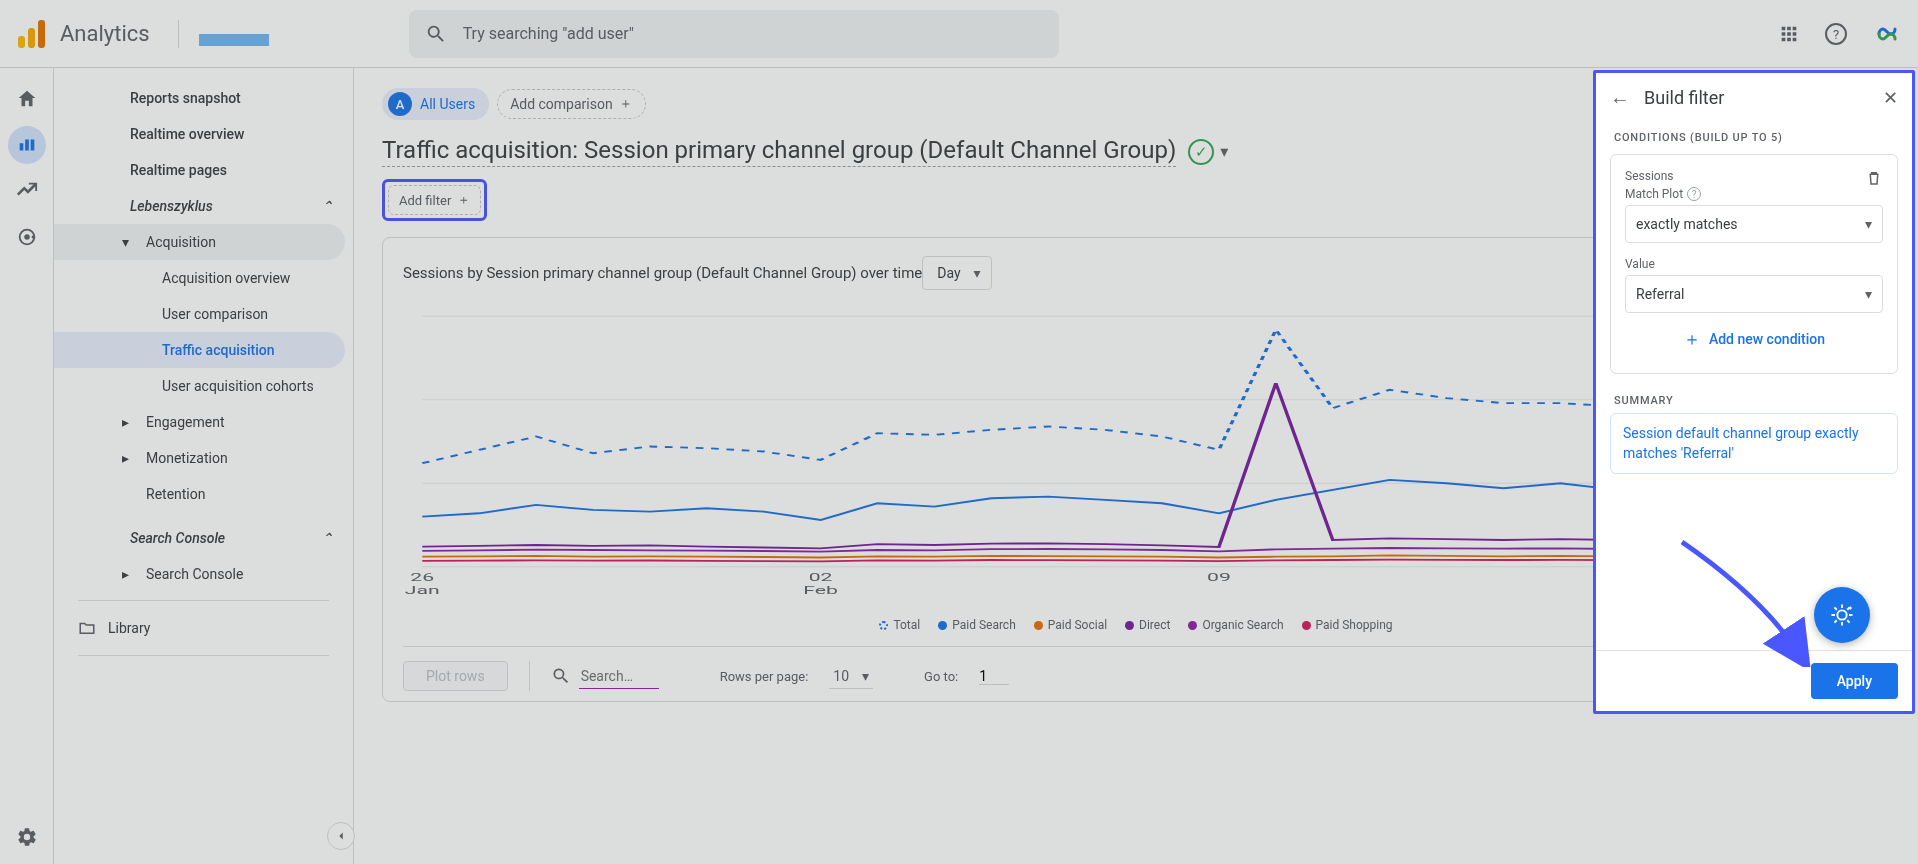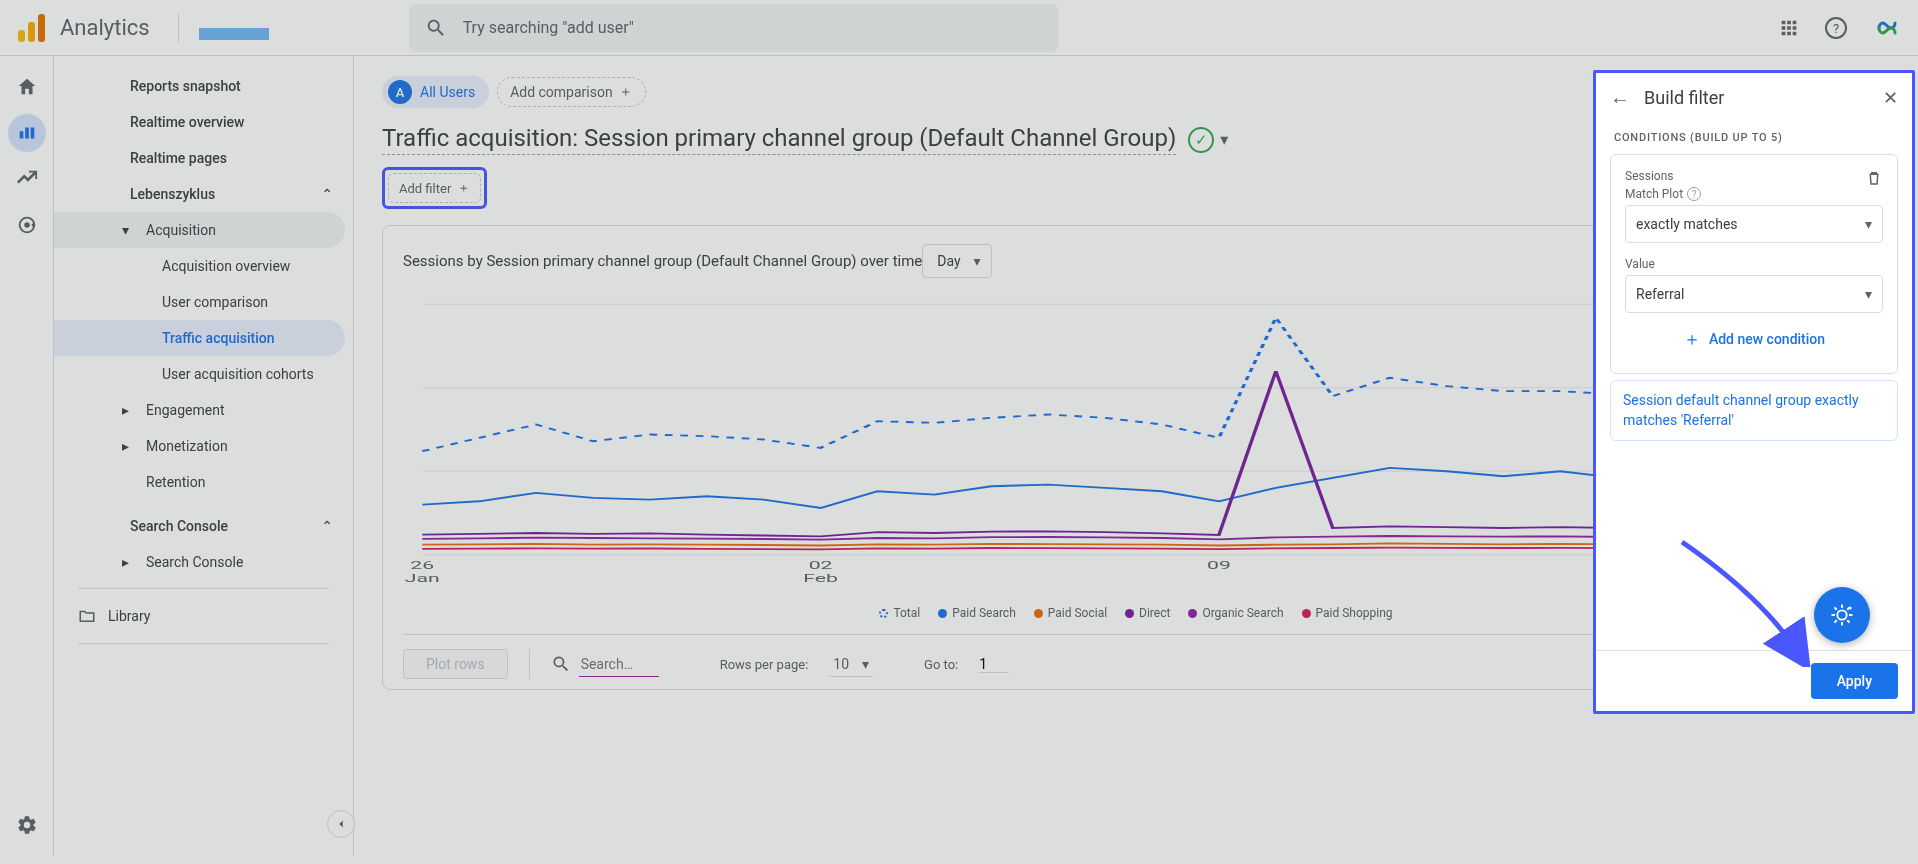--- a/index.html
+++ b/index.html
@@ -1,20 +1,20 @@
 <!DOCTYPE html>
 <html><head>
 <meta charset="utf-8">
 <style>
 * { box-sizing: border-box; margin: 0; padding: 0; font-family: "Google Sans", Roboto, Arial, sans-serif; }
 body { background: #fff; color: #3c4043; overflow: hidden; width: 1918px; height: 864px; position: relative; }
 .dim { position: absolute; inset: 0; background: rgba(60,64,67,0.18); z-index: 50; pointer-events: none; }
 
 
-.header { height: 56px; display: flex; align-items: center; padding: 0 16px; border-bottom: 1px solid #dadce0; }
+.header { height: 68px; display: flex; align-items: center; padding: 0 16px; border-bottom: 1px solid #dadce0; }
 .logo { width: 32px; height: 32px; margin-right: 12px; }
 .brand { font-size: 22px; color: #5f6368; margin-right: 28px; }
 .pipe { width: 1px; height: 28px; background: #dadce0; margin-right: 20px; }
 .prop-redact { display: inline-block; width: 70px; height: 12px; background: #6fb8f5; }
 .search-bar { margin-left: 140px; display: flex; align-items: center; background: #f1f3f4; border-radius: 8px; height: 48px; width: 650px; padding: 0 16px; color: #5f6368; }
 .search-bar svg { margin-right: 16px; }
 .header-right { margin-left: auto; display: flex; align-items: center; gap: 24px; }
 .header-icon { color: #5f6368; cursor: pointer; }
 
 
@@ -24,21 +24,21 @@
 .rail-item.active { background: #d2e3fc; color: #1a73e8; }
 .rail-bottom { margin-top: auto; margin-bottom: 12px; }
 
 .sidebar { width: 300px; position: relative; padding: 12px 0; border-right: 1px solid #dadce0; }
 .side-item { padding: 10px 24px; font-size: 14px; color: #3c4043; display: flex; align-items: center; cursor: pointer; }
 .side-sub { padding-left: 92px; }
 .side-group { padding-left: 76px; font-weight: 500; }
 .side-lev1 { padding-left: 108px; }
 .side-active { background: #e8f0fe; color: #1a73e8; border-radius: 0 20px 20px 0; margin-right: 8px; font-weight: 500; }
 .side-group-active { background: #f1f3f4; border-radius: 0 20px 20px 0; margin-right: 8px; }
-.side-section { font-weight: 500; }
+.side-section { font-weight: 500; font-style: italic; }
 .library { display: flex; align-items: center; gap: 12px; padding: 10px 24px; font-size: 14px; margin-top: 4px; }
 .hr { height: 1px; background: #e0e0e0; margin: 8px 24px; }
 .collapse-btn { position: absolute; right: -2px; bottom: 18px; width: 28px; height: 28px; border: 1px solid #dadce0; border-radius: 50%; background: #fff; display: flex; align-items: center; justify-content: center; }
 
 .main { flex: 1; padding: 20px 28px; overflow: hidden; }
 .toprow { display: flex; align-items: center; margin-bottom: 16px; }
 .chip-users { display: flex; align-items: center; background: #e8f0fe; color: #1a73e8; border-radius: 16px; padding: 4px 14px 4px 6px; font-size: 14px; gap: 8px; }
 .chip-users .av { width: 24px; height: 24px; border-radius: 50%; background: #1a73e8; color: #fff; display: flex; align-items: center; justify-content: center; font-size: 13px; font-weight: 500; }
 .add-comp { display: flex; align-items: center; gap: 6px; font-size: 14px; color: #5f6368; border: 1px dashed #c7c7c7; border-radius: 16px; padding: 5px 12px; margin-left: 8px; }
 .date-range { margin-left: auto; display: flex; align-items: center; gap: 10px; font-size: 14px; }
@@ -340,20 +340,21 @@
       <span class="help-circ">?</span>
     </div>
     <div class="sel"><span>exactly matches</span></div>
     <div class="field-lbl">Value</div>
     <div class="sel" style="margin-bottom:6px;"><span>Referral</span></div>
     <div class="add-cond">
       <span style="font-size:18px;">＋</span>
       <span>Add new condition</span>
     </div>
   </div>
+  <div class="summary-lbl">SUMMARY</div>
   <div class="summary-box">Session default channel group exactly matches 'Referral'</div>
   <div class="panel-foot">
     <button class="apply-btn">Apply</button>
   </div>
 
   <div class="fab">
     <svg width="28" height="28" viewBox="0 0 24 24">
       <circle cx="12" cy="12" r="4" fill="none" stroke="#fff" stroke-width="1.6"></circle>
       <path stroke="#fff" stroke-width="1.6" fill="none" d="M12 3v3M12 18v3M3 12h3M18 12h3M5.5 5.5l2 2M16.5 16.5l2 2M5.5 18.5l2-2M16.5 7.5l2-2"></path>
       <path fill="#fff" d="M19 4l.6 1.4L21 6l-1.4.6L19 8l-.6-1.4L17 6l1.4-.6z"></path>

